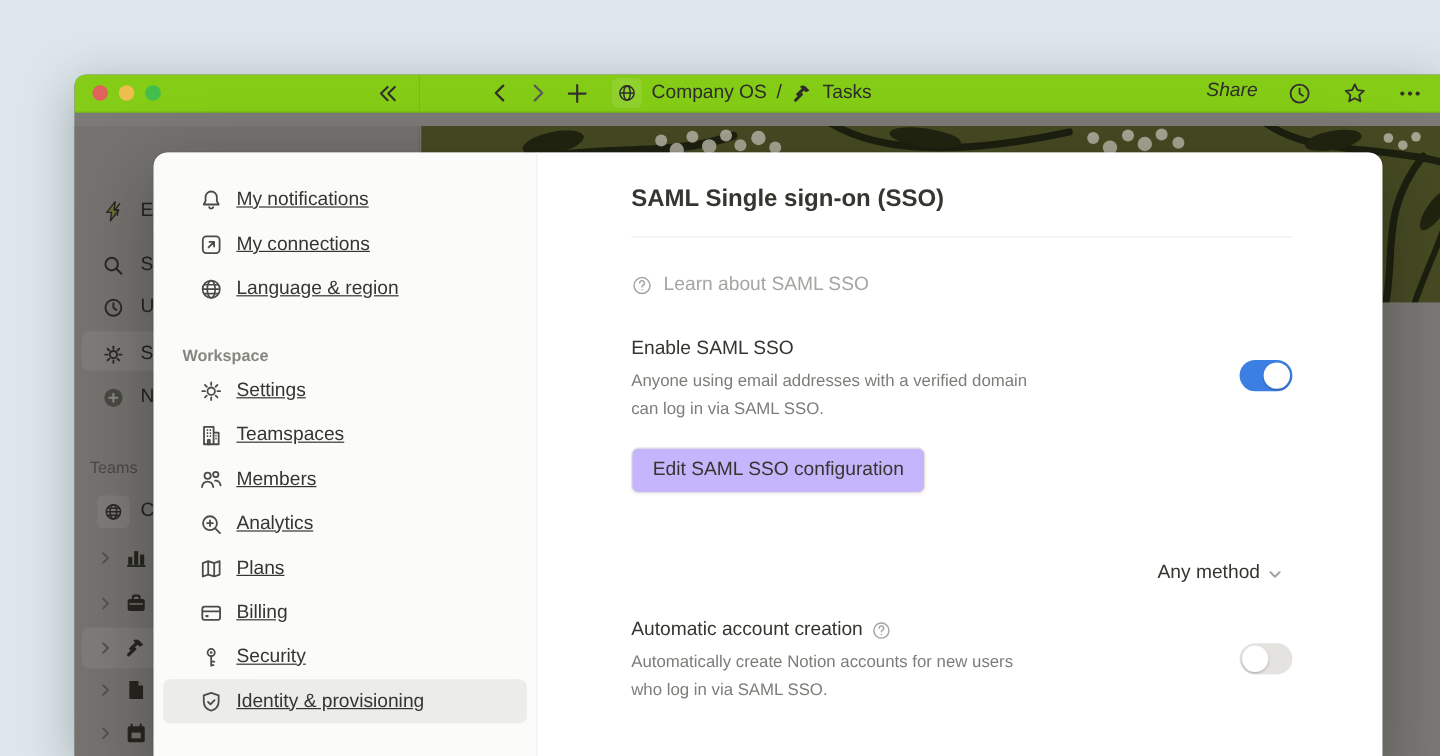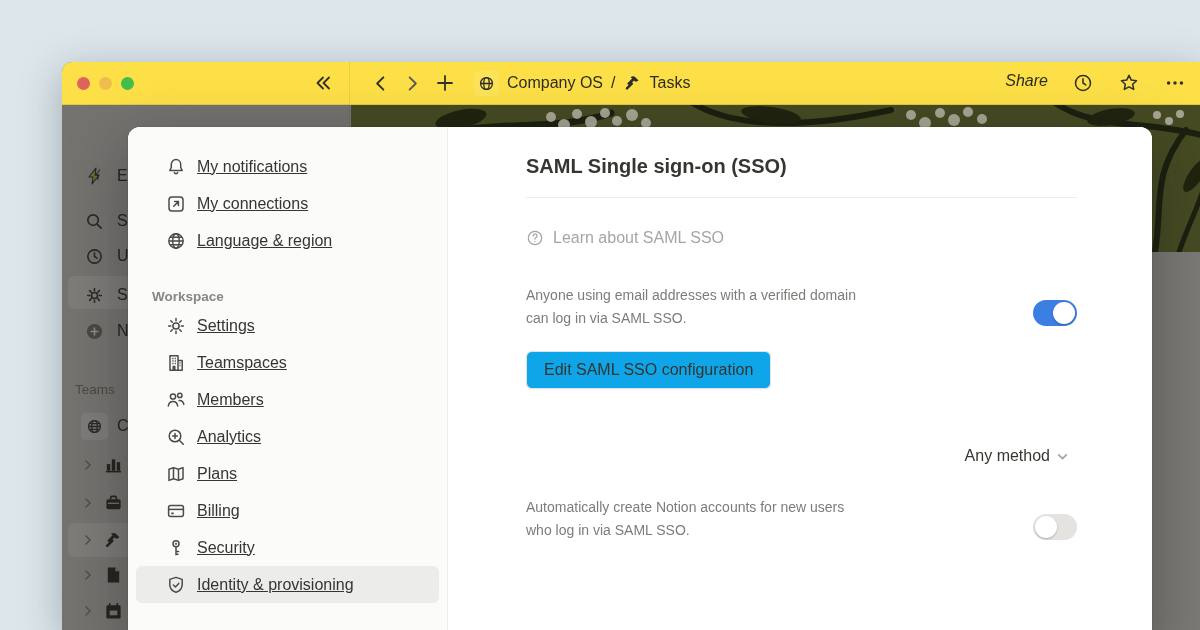--- a/index.html
+++ b/index.html
@@ -14,23 +14,24 @@
   svg { display:block; }
 
   
   .window {
     position:absolute; left:62px; top:62px; right:0; bottom:0;
     border-top-left-radius:10px; overflow:hidden;
     background:#7b7a76;
     box-shadow:0 10px 40px rgba(40,60,70,.35);
   }
   .titlebar {
-    position:absolute; left:0; top:0; right:0; height:43px;
-    background:#fde047; display:flex; align-items:center;
+    position:absolute; left:0; top:0; right:0; height:32px;
+    background:#84cc16; display:flex; align-items:center;
     border-bottom:1px solid rgba(0,0,0,.10);
+    gap:36px;
   }
   .tb-left { width:288px; height:100%; display:flex; align-items:center; position:relative;
     border-right:1px solid rgba(0,0,0,.07); flex-shrink:0; }
   .traffic { display:flex; gap:9px; margin-left:15px; }
   .traffic span { width:13px; height:13px; border-radius:50%; display:block; }
   .tl-red   { background:#e0635b; }
   .tl-yellow{ background:#edbe4e; }
   .tl-green { background:#43bd4c; }
   .collapse-ic { position:absolute; right:16px; color:#32312c; }
   .toolbar { flex:1; height:100%; display:flex; align-items:center; gap:13px; padding:0 14px 0 21px; }
@@ -104,21 +105,21 @@
   .toggle { width:44px; height:26px; border-radius:13px; position:relative; cursor:pointer; }
   .toggle .knob { position:absolute; top:2px; width:22px; height:22px; border-radius:50%; background:#fff;
     box-shadow:0 1px 2px rgba(0,0,0,.25); }
   .toggle.on  { background:#3b7fe2; }
   .toggle.on .knob { right:2px; }
   .toggle.off { background:#e4e3e0; }
   .toggle.off .knob { left:2px; }
 
   .edit-btn {
     margin-top:21px; height:38px; padding:0 17px;
-    border:1px solid #e3e2df; border-radius:6px; background:#0ea5e9;
+    border:1px solid #e3e2df; border-radius:6px; background:#c4b5fd;
     font-size:16px; color:#37352f; font-family:inherit;
     box-shadow:0 1px 2px rgba(15,15,15,.05); cursor:pointer; display:inline-flex; align-items:center;
   }
   .dropdown { display:flex; align-items:center; gap:6px; font-size:16px; color:#37352f; cursor:pointer; }
   .dropdown .dd-chev { color:#a6a5a2; }
 </style>
 </head>
 <body>
 
 <div class="window">
@@ -490,20 +491,21 @@
               <circle cx="10" cy="10" r="7.4"></circle>
               <path d="M7.8 7.7a2.2 2.2 0 1 1 3 2.1c-.7.3-.8.8-.8 1.4"></path>
               <circle cx="10" cy="13.8" r="0.7" fill="currentColor" stroke="none"></circle>
             </svg>
         </span>
         <span>Learn about SAML SSO</span>
       </div>
 
       <div class="setting-row row-enable">
         <div class="setting-info">
+          <div class="setting-label">Enable SAML SSO</div>
           <div class="setting-desc">Anyone using email addresses with a verified domain can log in via SAML SSO.</div>
         </div>
         <div class="setting-control">
           <div class="toggle on">
               <span class="knob"></span>
             </div>
         </div>
       </div>
 
       <button class="edit-btn">Edit SAML SSO configuration</button>
@@ -516,20 +518,30 @@
               <svg width="13" height="13" viewBox="0 0 12 12" fill="none" stroke="currentColor" stroke-width="1.6" stroke-linecap="round" stroke-linejoin="round">
                   <path d="m2.5 4.5 3.5 3.5 3.5-3.5"></path>
                 </svg>
             </span>
           </div>
         </div>
       </div>
 
       <div class="setting-row row-auto">
         <div class="setting-info">
+          <div class="setting-label">
+            <span>Automatic account creation</span>
+            <span class="q-ic" style="color:#a6a5a2">
+              <svg width="17" height="17" viewBox="0 0 20 20" fill="none" stroke="currentColor" stroke-width="1.4" stroke-linecap="round">
+                  <circle cx="10" cy="10" r="7.4"></circle>
+                  <path d="M7.8 7.7a2.2 2.2 0 1 1 3 2.1c-.7.3-.8.8-.8 1.4"></path>
+                  <circle cx="10" cy="13.8" r="0.7" fill="currentColor" stroke="none"></circle>
+                </svg>
+            </span>
+          </div>
           <div class="setting-desc">Automatically create Notion accounts for new users who log in via SAML SSO.</div>
         </div>
         <div class="setting-control">
           <div class="toggle off">
               <span class="knob"></span>
             </div>
         </div>
       </div>
     </div>
   </div>

